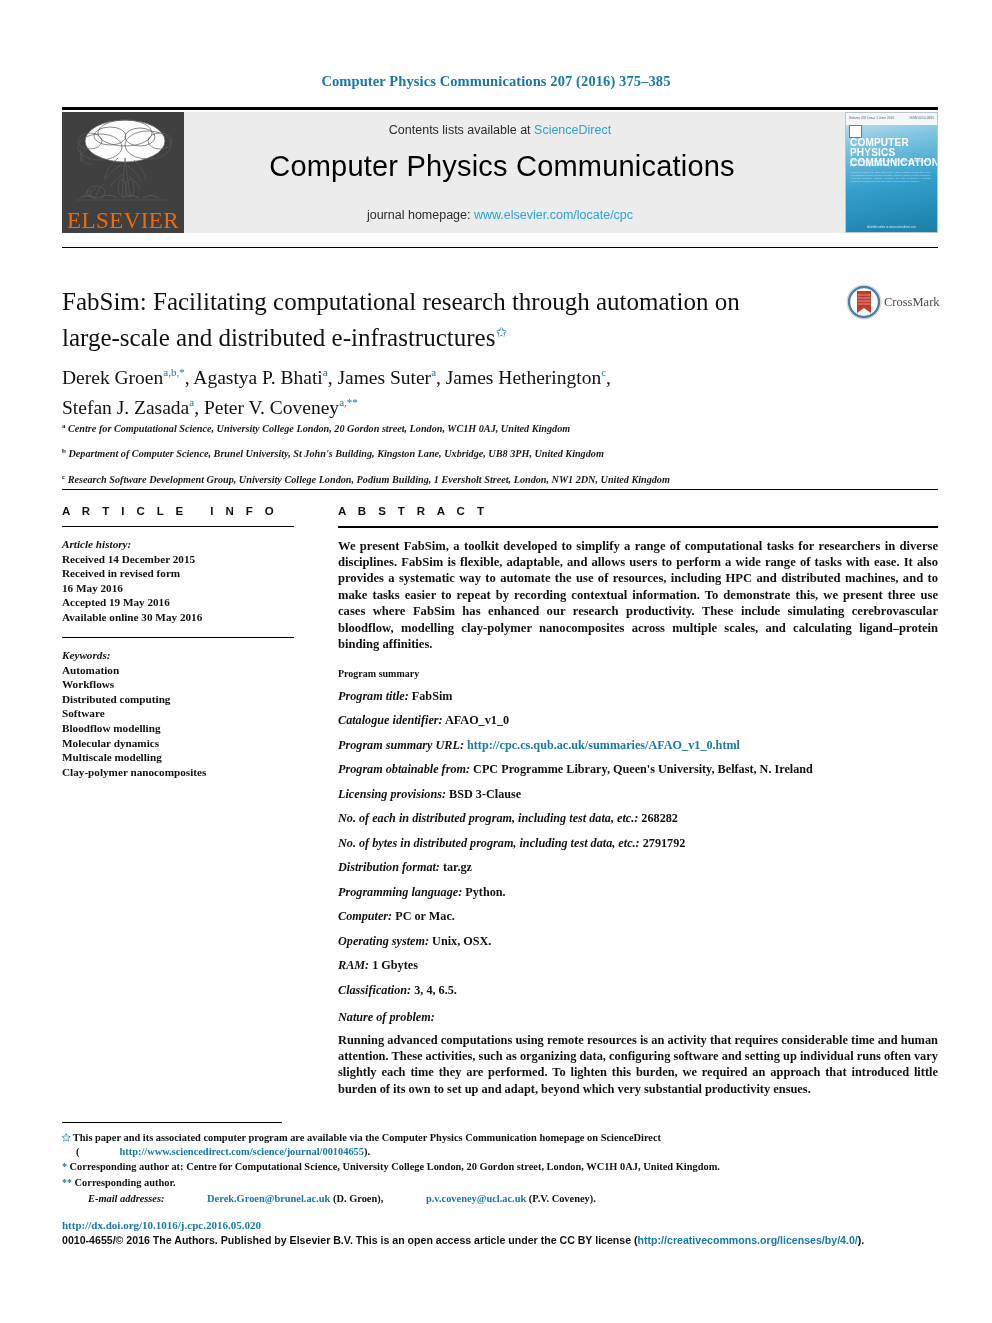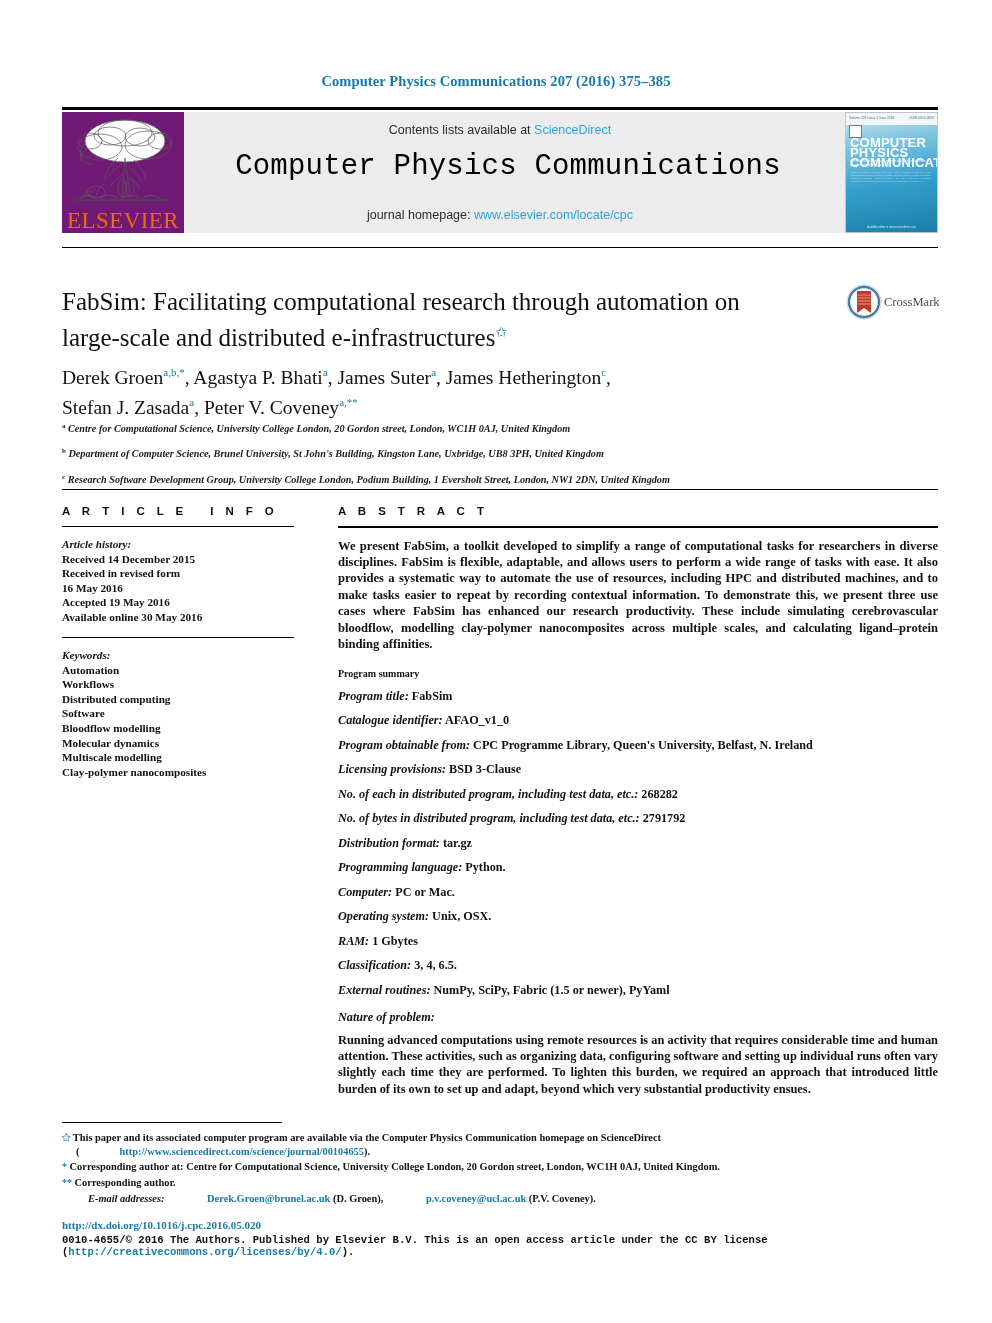--- a/index.html
+++ b/index.html
@@ -47,21 +47,21 @@
     left: 0; top: 0;
     width: 876px;
     height: 3px;
     background: #000000;
   }
   .elsevier-block {
     position: absolute;
     left: 0; top: 5px;
     width: 122px;
     height: 121px;
-    background: #701a75;
+    background: #404040;
   }
   .tree-svg {
     position: absolute;
     left: 8px; top: 2px;
   }
   .elsevier-word {
     position: absolute;
     left: 0; top: 96px;
     width: 122px;
     text-align: center;
@@ -85,24 +85,24 @@
     text-align: center;
     font-family: "Liberation Sans", sans-serif;
     font-size: 12.5px;
     color: #2b2b2b;
   }
   .banner-contents .sd-link {
     color: #2ba3dd;
   }
   .banner-journal {
     position: absolute;
-    left: 8px; top: 38px;
+    left: 2px; top: 38px;
     width: 632px;
     text-align: center;
-    font-family: Liberation Mono, monospace;
+    font-family: Liberation Sans, sans-serif;
     font-size: 29px;
     color: #000000;
     letter-spacing: 0.2px;
   }
   .banner-homepage {
     position: absolute;
     left: 0; top: 96px;
     width: 632px;
     text-align: center;
     font-family: "Liberation Sans", sans-serif;
@@ -143,21 +143,21 @@
     height: 11px;
     border: 0.6px solid #6d7b82;
     background: #ffffff;
   }
   .cover-title {
     position: absolute;
     left: 4px; top: 25px;
     width: 85px;
     font-family: "Liberation Sans", sans-serif;
     font-weight: bold;
-    font-size: 13px;
+    font-size: 10px;
     line-height: 10px;
     color: #ffffff;
     letter-spacing: 0.2px;
   }
   .cover-sub {
     position: absolute;
     left: 4px; top: 47px;
     width: 84px;
     font-family: "Liberation Sans", sans-serif;
     font-size: 2.9px;
@@ -391,21 +391,21 @@
     left: 62px; top: 1219px;
     font-family: "Liberation Serif", serif;
     font-weight: bold;
     font-size: 11px;
     color: #1679a8;
   }
   .copy-line {
     position: absolute;
     left: 62px; top: 1234px;
     width: 876px;
-    font-family: Liberation Mono, monospace;
+    font-family: Liberation Sans, sans-serif;
     font-weight: bold;
     font-size: 10.6px;
     color: #111111;
   }
   .copy-line .lnk { color: #1679a8; }
 </style>
 </head>
 <body>
 
 <div class="page">
@@ -532,31 +532,31 @@
 
   <div class="abs-col">
     <div class="section-head">A B S T R A C T</div>
     <div class="hr-med" style="margin-top:9px;"></div>
     <div class="abstract-body">We present FabSim, a toolkit developed to simplify a range of computational tasks for researchers in diverse disciplines. FabSim is flexible, adaptable, and allows users to perform a wide range of tasks with ease. It also provides a systematic way to automate the use of resources, including HPC and distributed machines, and to make tasks easier to repeat by recording contextual information. To demonstrate this, we present three use cases where FabSim has enhanced our research productivity. These include simulating cerebrovascular bloodflow, modelling clay-polymer nanocomposites across multiple scales, and calculating ligand–protein binding affinities.</div>
 
     <div class="prog-head">Program summary</div>
 
     <div class="prog-line"><span class="lab">Program title:</span> <span>FabSim</span></div>
     <div class="prog-line"><span class="lab">Catalogue identifier:</span> <span>AFAO_v1_0</span></div>
+    <div class="prog-line"><span class="lab">Program summary URL:</span> <span class="lnk">http://cpc.cs.qub.ac.uk/summaries/AFAO_v1_0.html</span></div>
     <div class="prog-line"><span class="lab">Program obtainable from:</span> <span>CPC Programme Library, Queen's University, Belfast, N. Ireland</span></div>
     <div class="prog-line"><span class="lab">Licensing provisions:</span> <span>BSD 3-Clause</span></div>
     <div class="prog-line"><span class="lab">No. of each in distributed program, including test data, etc.:</span> <span>268282</span></div>
     <div class="prog-line"><span class="lab">No. of bytes in distributed program, including test data, etc.:</span> <span>2791792</span></div>
     <div class="prog-line"><span class="lab">Distribution format:</span> <span>tar.gz</span></div>
     <div class="prog-line"><span class="lab">Programming language:</span> <span>Python.</span></div>
     <div class="prog-line"><span class="lab">Computer:</span> <span>PC or Mac.</span></div>
     <div class="prog-line"><span class="lab">Operating system:</span> <span>Unix, OSX.</span></div>
     <div class="prog-line"><span class="lab">RAM:</span> <span>1 Gbytes</span></div>
     <div class="prog-line"><span class="lab">Classification:</span> <span>3, 4, 6.5.</span></div>
-    <div class="prog-line"><span class="lab">External routines:</span> <span>NumPy, SciPy, Fabric (1.5 or newer), PyYaml</span></div>
 
     <div class="nature-head">Nature of problem:</div>
     <div class="nature-body">Running advanced computations using remote resources is an activity that requires considerable time and human attention. These activities, such as organizing data, configuring software and setting up individual runs often vary slightly each time they are performed. To lighten this burden, we required an approach that introduced little burden of its own to set up and adapt, beyond which very substantial productivity ensues.</div>
   </div>
 
   <div class="foot-rule"></div>
   <div class="footnotes">
     <span class="fn">
       <span class="mk">✩</span>
       <span>This paper and its associated computer program are available via the Computer Physics Communication homepage on ScienceDirect  (</span><span class="lnk">http://www.sciencedirect.com/science/journal/00104655</span><span>).</span>

